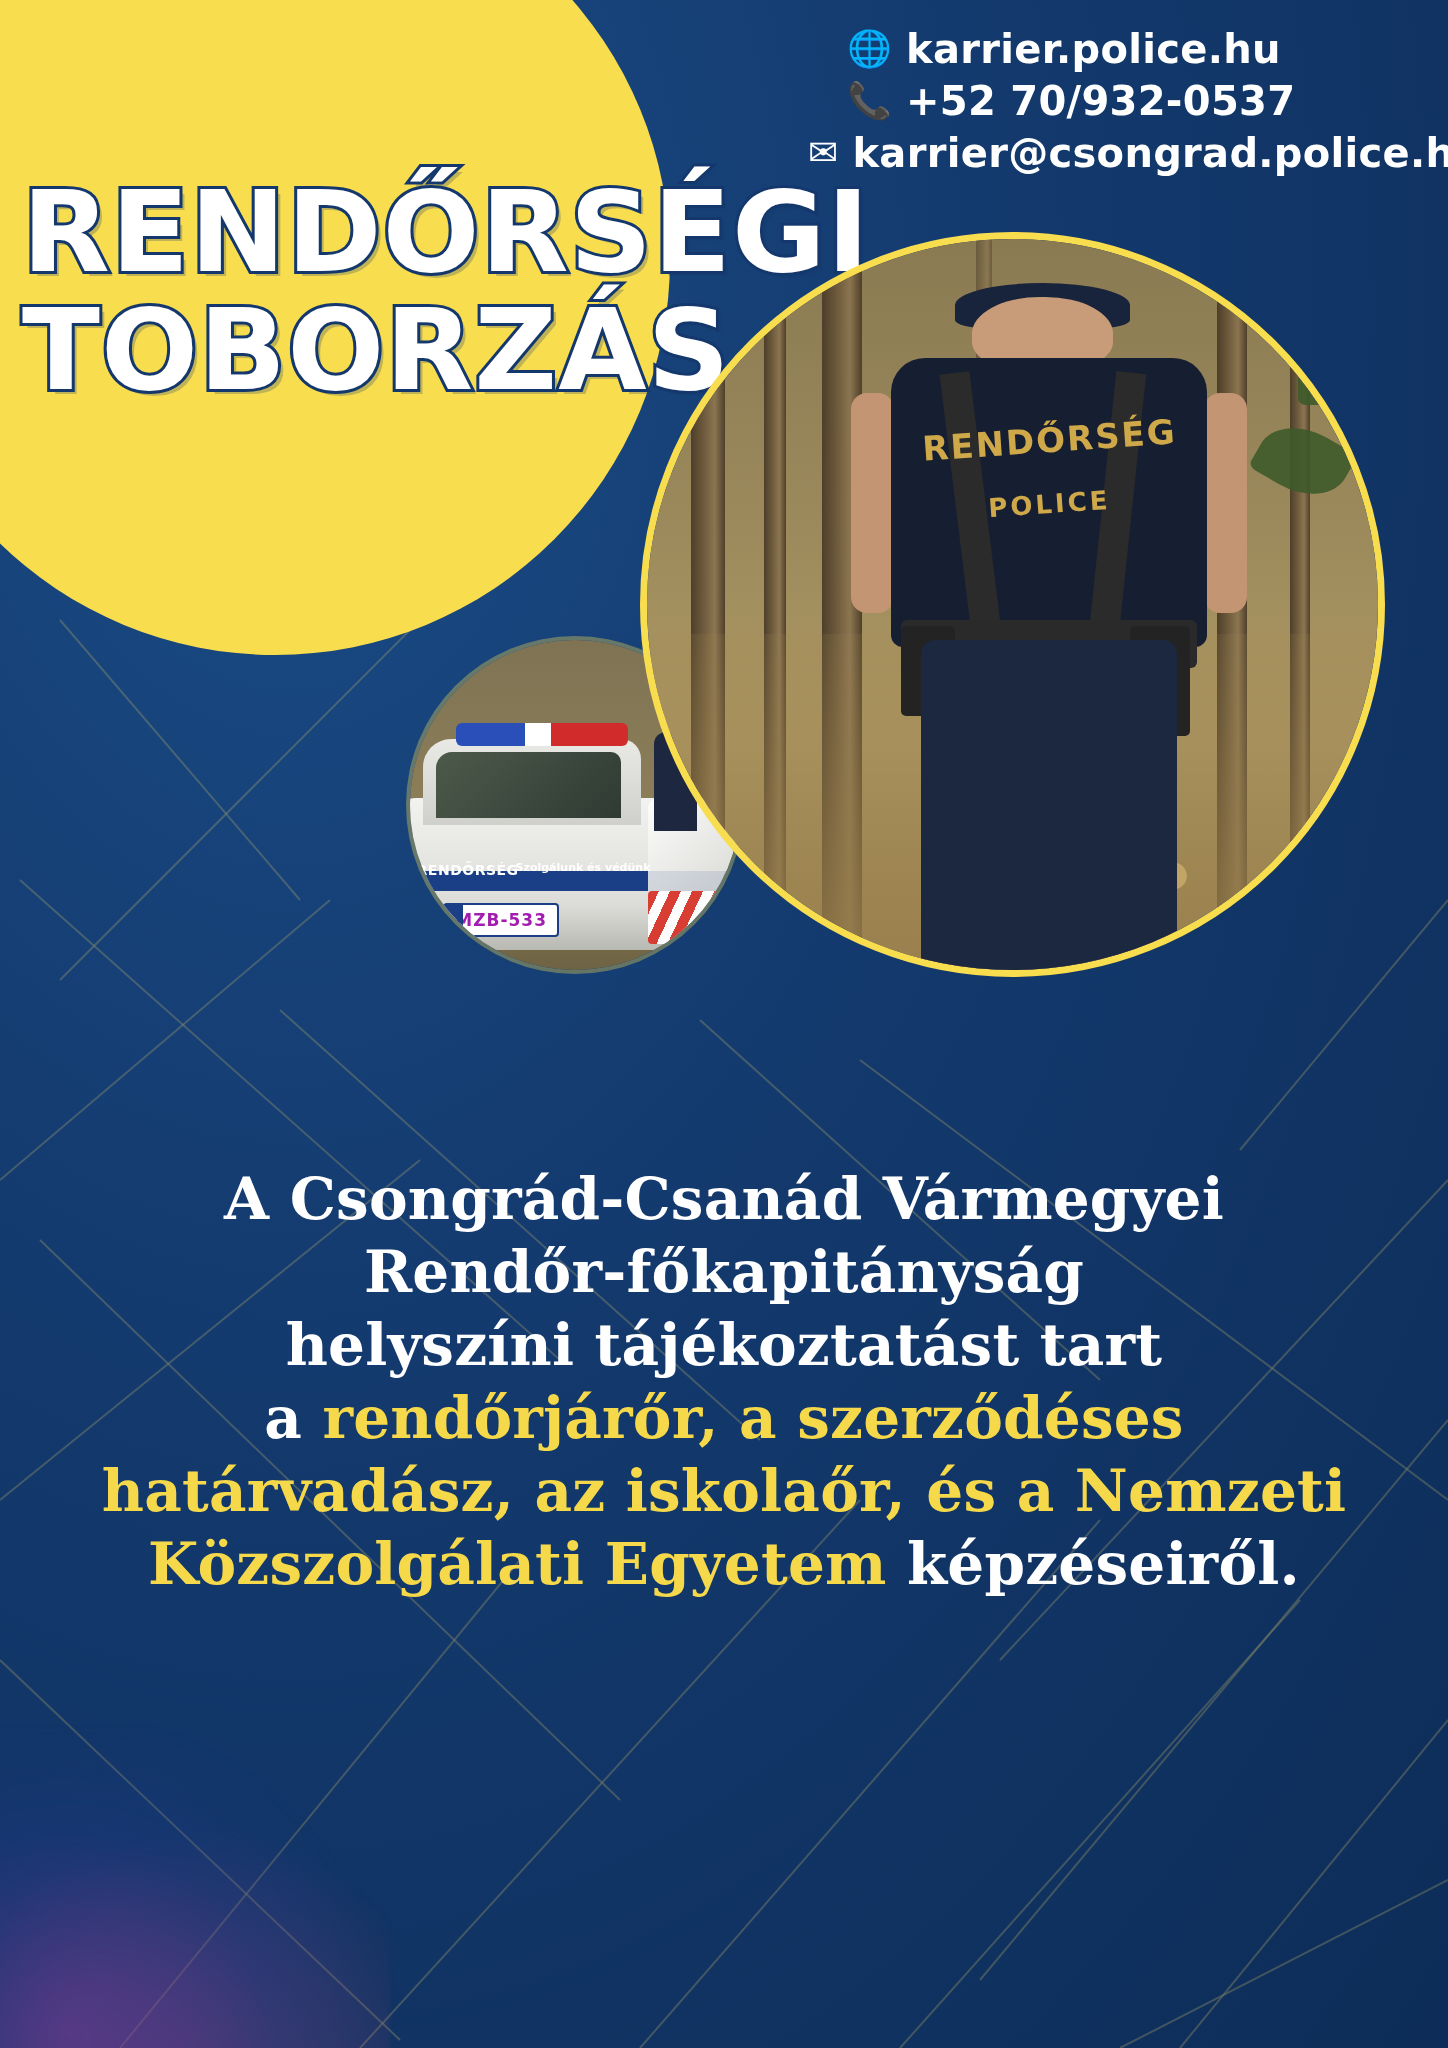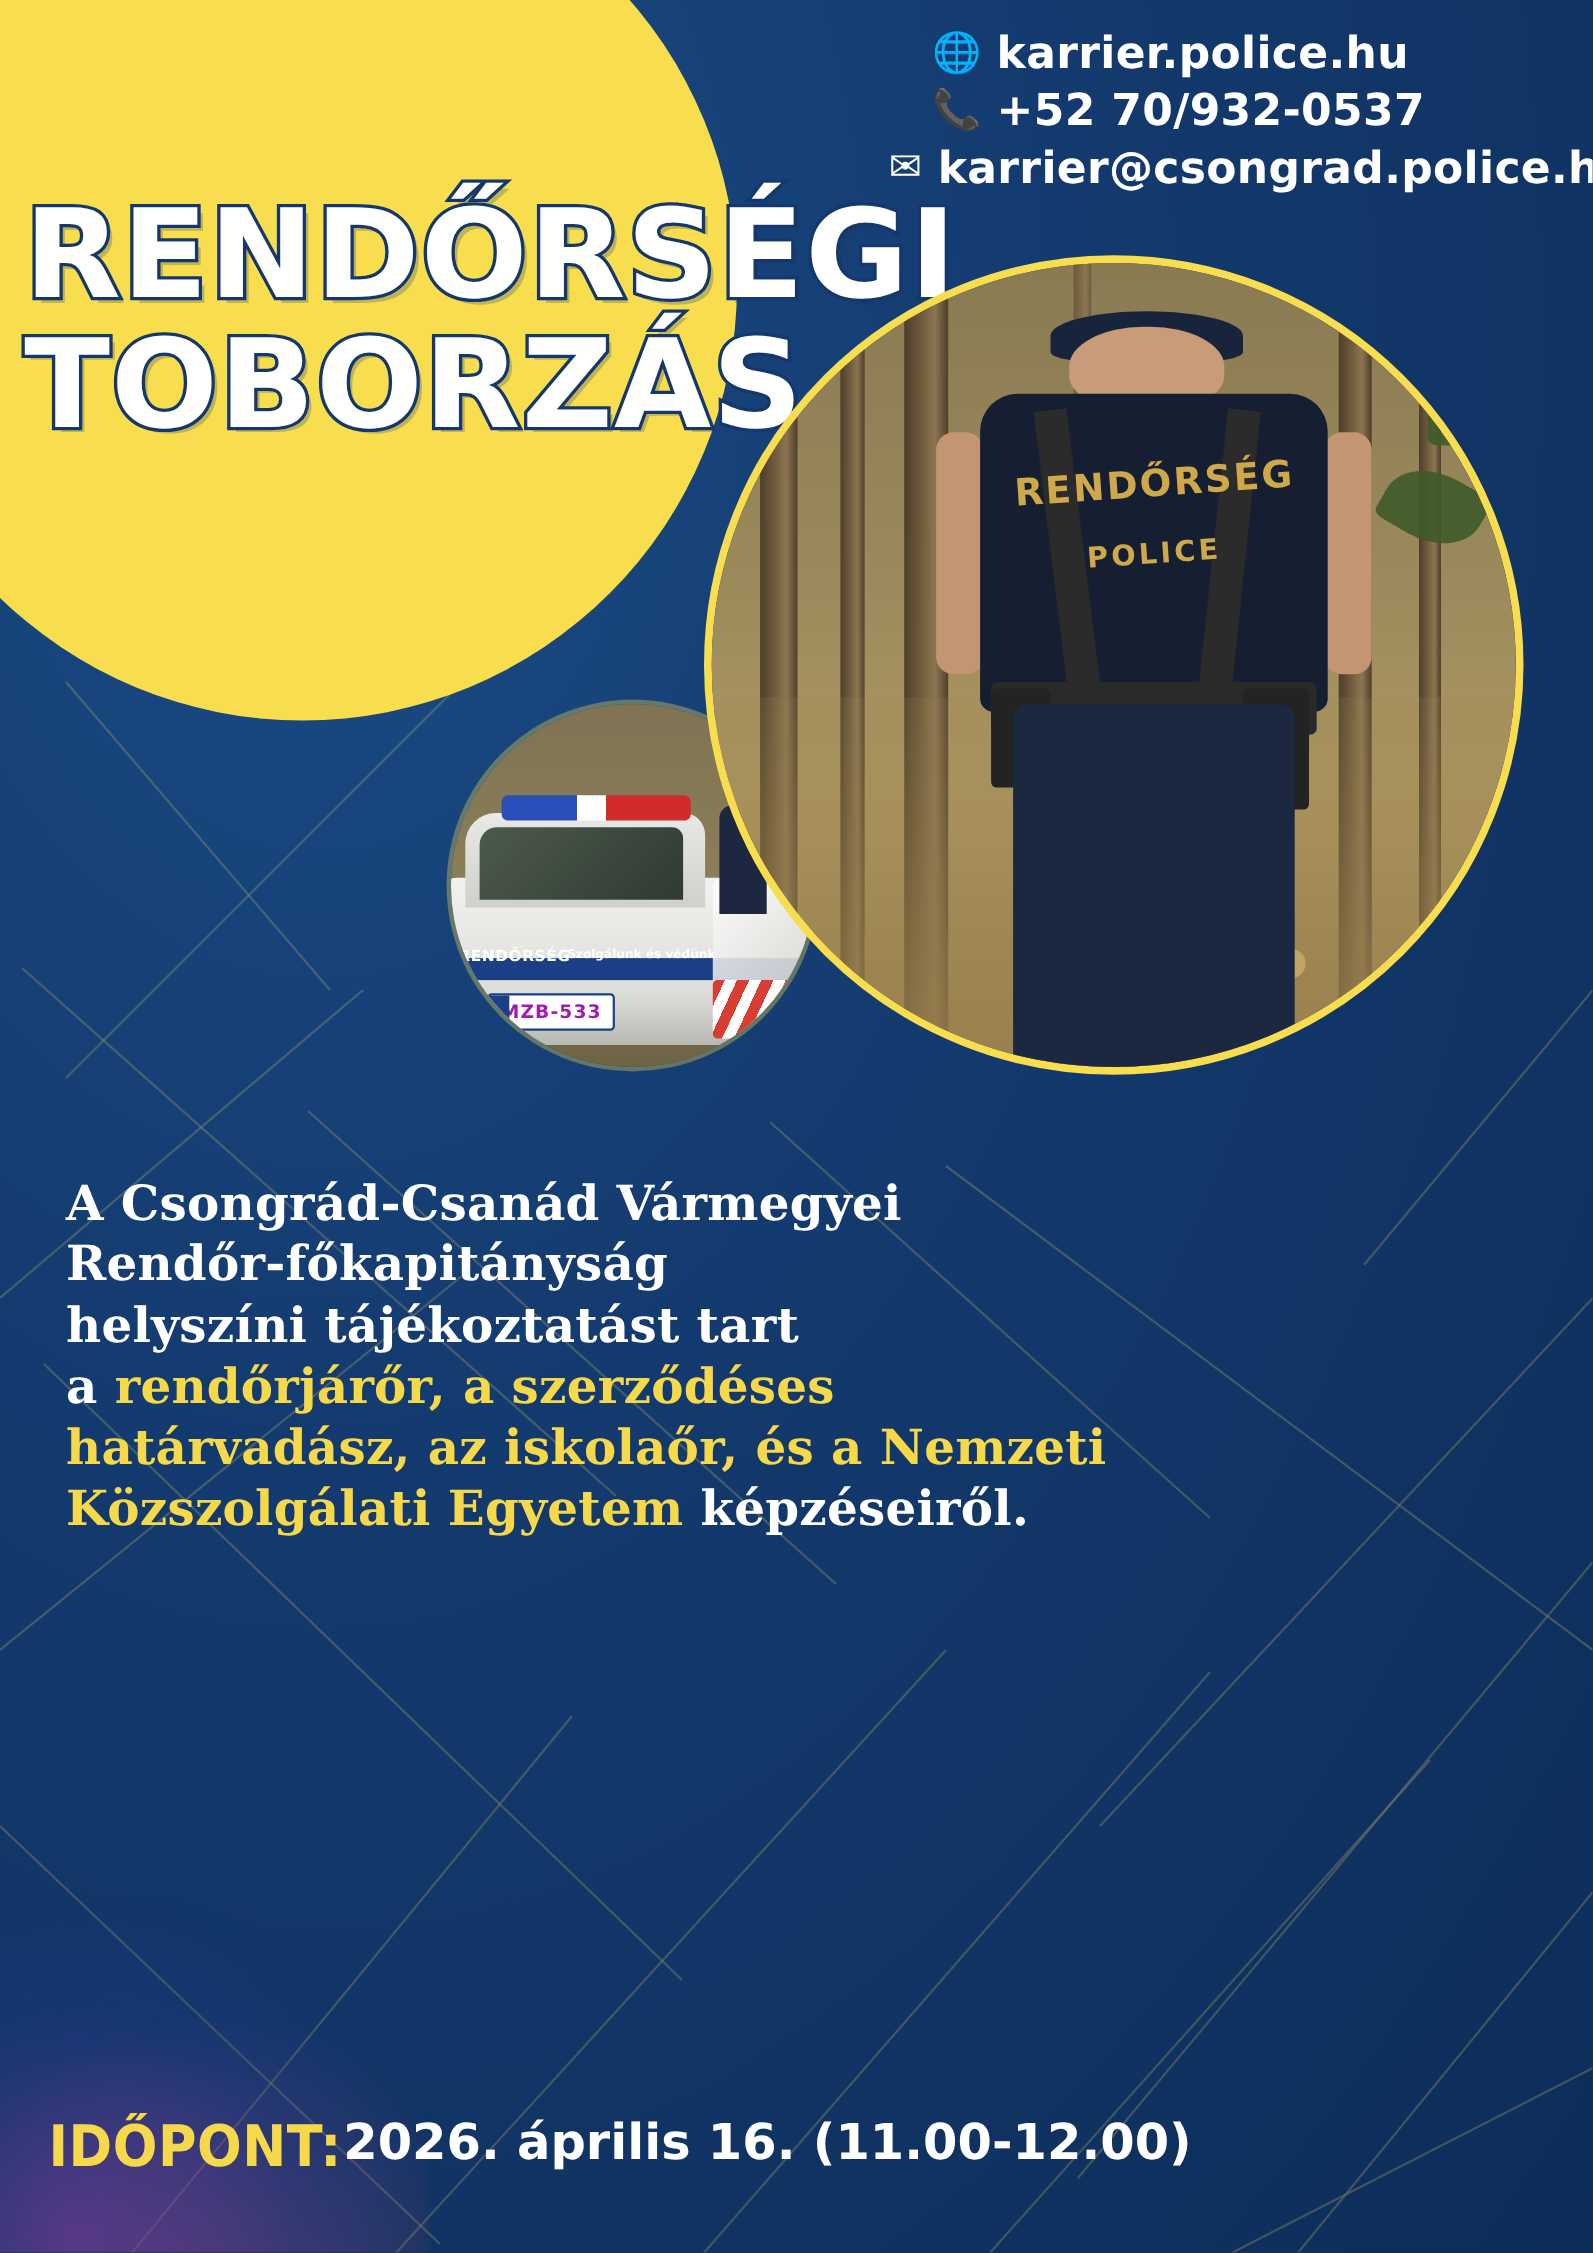--- a/index.html
+++ b/index.html
@@ -395,25 +395,26 @@
     background: repeating-linear-gradient(115deg, #d8352a 0 10px, #ffffff 10px 20px);
     border-radius: 4px;
     opacity: 0.95;
   }
 
   
   .body-text {
     position: absolute;
     left: 60px;
     right: 60px;
-    top: 1067px;
+    top: 1163px;
+    text-align: center;
     color: #ffffff;
     font-family: "DejaVu Serif", "Liberation Serif", serif;
     font-weight: bold;
-    font-size: 44px;
+    font-size: 58px;
     line-height: 1.26;
     letter-spacing: 0.2px;
   }
   .body-text .hl {
     color: #f6d94a;
   }
 
   
   .footer {
     position: absolute;
@@ -559,19 +560,15 @@
     <div>
       <span>a </span><span class="hl">rendőrjárőr, a szerződéses</span>
     </div>
     <div class="hl">határvadász, az iskolaőr, és a Nemzeti</div>
     <div>
       <span class="hl">Közszolgálati Egyetem</span><span> képzéseiről.</span>
     </div>
   </div>
 
   <div class="footer">
-    <div class="footer-row">
-      <div class="footer-label">IDŐPONT:</div>
-      <div class="footer-value">2026. április 16. (11.00-12.00)</div>
-    </div>
   </div>
 
 </div>
 
 </body></html>

